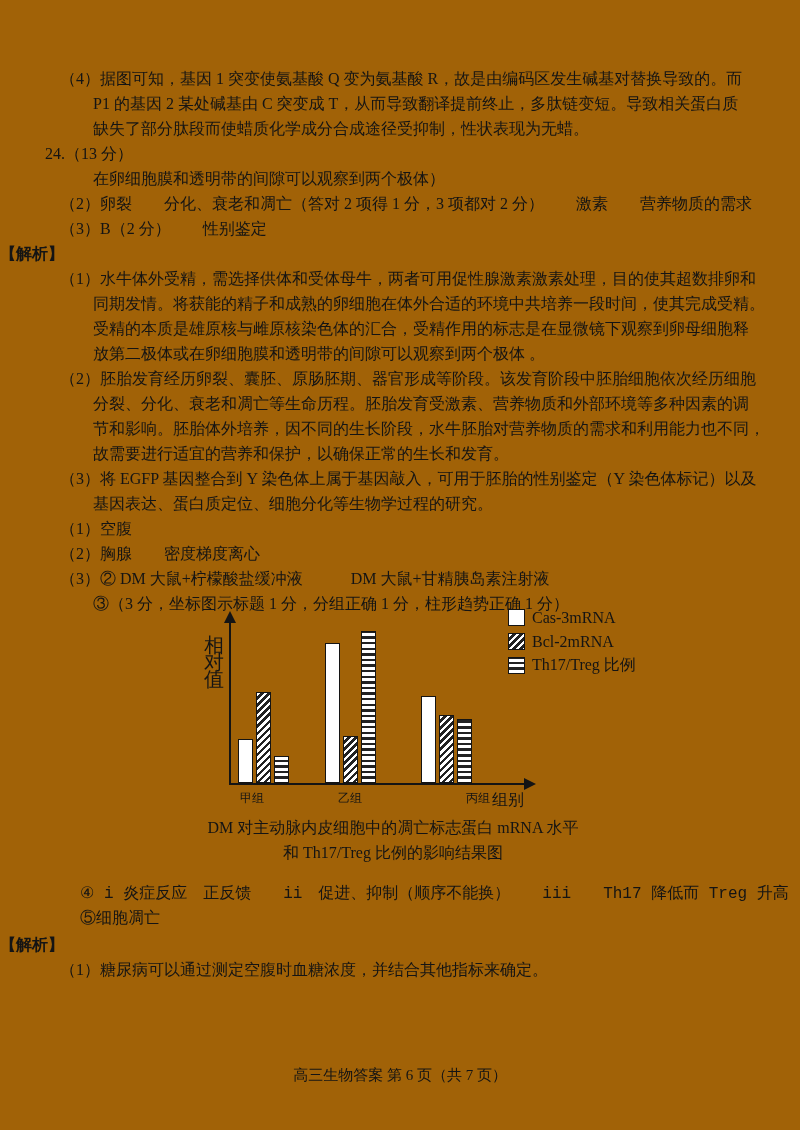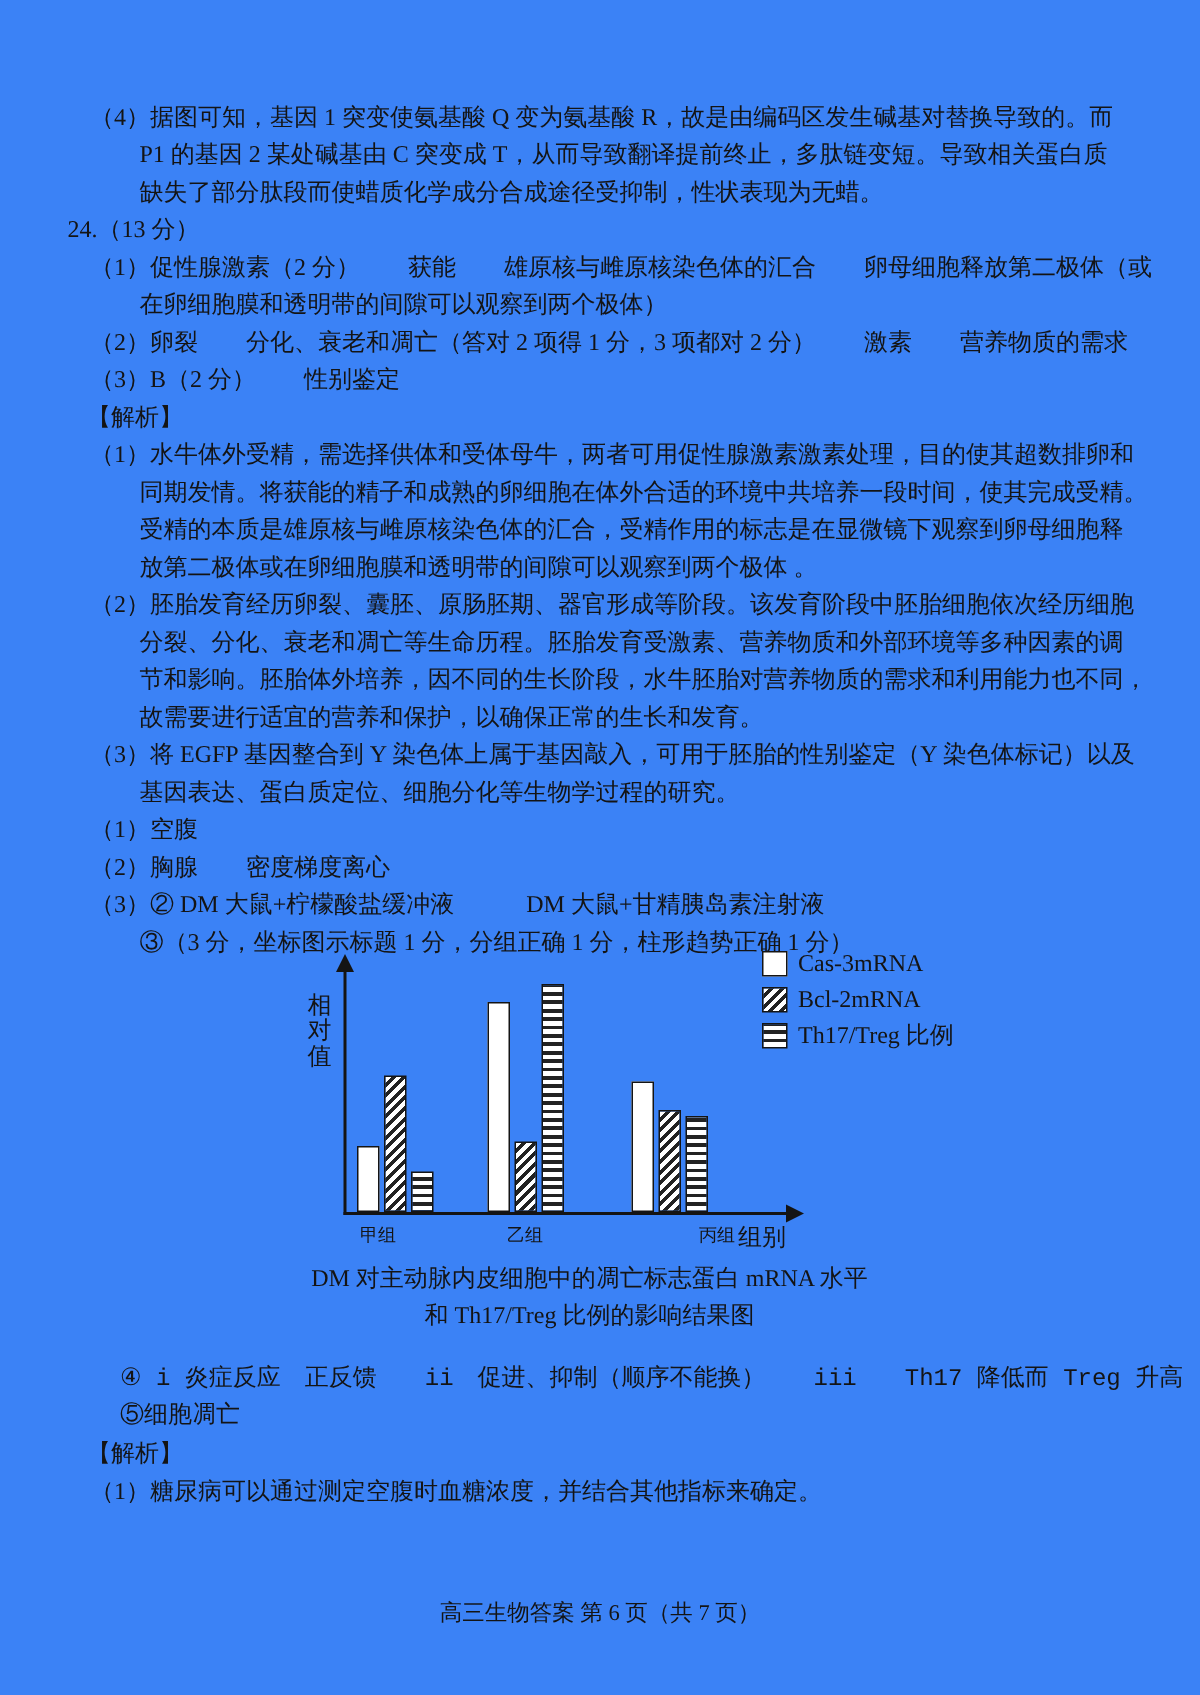--- a/index.html
+++ b/index.html
@@ -1,41 +1,41 @@
 <!DOCTYPE html>
 <html><head>
 <meta charset="utf-8">
 <style>
   html,body{margin:0;padding:0;background:#ffffff;}
   .page{
     position:relative;
     width:800px;height:1130px;
-    background:#3b82f6;
+    background:#a16207;
     color:#141414;
     font-family:"Liberation Serif","DejaVu Serif",serif;
     overflow:hidden;
   }
   .textblock{font-size:16px;line-height:25px;}
   #lines-before{padding-top:66px;}
   .line{white-space:pre;}
   .line.q{padding-left:45px;}
   .line.item{padding-left:60px;}
   .line.cont{padding-left:93px;}
-  .line.hdr{padding-left:58px;font-weight:normal;}
+  .line.hdr{font-weight:bold;}
   .line.sub{padding-left:80px;font-family:Liberation Mono, monospace;}
 
   
   .chart{position:relative;height:202px;margin-top:-8px;}
   .vaxis{position:absolute;left:229px;top:14px;width:2px;height:163px;background:#141414;}
   .vaxis-arrow{position:absolute;left:224px;top:3px;width:0;height:0;
     border-left:6px solid transparent;border-right:6px solid transparent;border-bottom:12px solid #141414;}
   .haxis{position:absolute;left:229px;top:175px;width:297px;height:2px;background:#141414;}
   .haxis-arrow{position:absolute;left:524px;top:170px;width:0;height:0;
     border-top:6px solid transparent;border-bottom:6px solid transparent;border-left:12px solid #141414;}
-  .ylabel{position:absolute;left:204px;top:29px;width:18px;font-size:16px;line-height:17px;
+  .ylabel{position:absolute;left:204px;top:29px;width:18px;font-size:20px;line-height:17px;
     text-align:center;word-break:break-all;}
   .bar{position:absolute;width:15px;box-sizing:border-box;border:1.5px solid #141414;background:#fff;}
   .bar.diag{background:repeating-linear-gradient(135deg,#fff 0 2.6px,#222 2.6px 5px);}
   .bar.hl{background:repeating-linear-gradient(0deg,#fff 0 3.1px,#222 3.1px 5.6px);}
   .glabel{position:absolute;top:182px;font-size:12px;transform:translateX(-50%);white-space:pre;}
   .xlabel{position:absolute;left:492px;top:182px;font-size:16px;white-space:pre;}
   .legend{position:absolute;left:508px;top:1px;}
   .lrow{display:flex;align-items:center;height:17px;margin-bottom:7px;font-size:16px;white-space:pre;}
   .lbox{width:17px;height:17px;box-sizing:border-box;border:1.5px solid #141414;margin-right:7px;flex:none;background:#fff;}
   .lbox.diag{background:repeating-linear-gradient(135deg,#fff 0 2.6px,#222 2.6px 5px);}
@@ -48,21 +48,20 @@
 </head>
 <body>
 
 <div class="page">
 
   <div class="textblock" id="lines-before">
       <div class="line item">（4）据图可知，基因 1 突变使氨基酸 Q 变为氨基酸 R，故是由编码区发生碱基对替换导致的。而</div>
       <div class="line cont">P1 的基因 2 某处碱基由 C 突变成 T，从而导致翻译提前终止，多肽链变短。导致相关蛋白质</div>
       <div class="line cont">缺失了部分肽段而使蜡质化学成分合成途径受抑制，性状表现为无蜡。</div>
       <div class="line q">24.（13 分）</div>
-      <div class="line item">（1）促性腺激素（2 分）　　获能　　雄原核与雌原核染色体的汇合　　卵母细胞释放第二极体（或</div>
       <div class="line cont">在卵细胞膜和透明带的间隙可以观察到两个极体）</div>
       <div class="line item">（2）卵裂　　分化、衰老和凋亡（答对 2 项得 1 分，3 项都对 2 分）　　激素　　营养物质的需求</div>
       <div class="line item">（3）B（2 分）　　性别鉴定</div>
       <div class="line hdr">【解析】</div>
       <div class="line item">（1）水牛体外受精，需选择供体和受体母牛，两者可用促性腺激素激素处理，目的使其超数排卵和</div>
       <div class="line cont">同期发情。将获能的精子和成熟的卵细胞在体外合适的环境中共培养一段时间，使其完成受精。</div>
       <div class="line cont">受精的本质是雄原核与雌原核染色体的汇合，受精作用的标志是在显微镜下观察到卵母细胞释</div>
       <div class="line cont">放第二极体或在卵细胞膜和透明带的间隙可以观察到两个极体 。</div>
       <div class="line item">（2）胚胎发育经历卵裂、囊胚、原肠胚期、器官形成等阶段。该发育阶段中胚胎细胞依次经历细胞</div>
       <div class="line cont">分裂、分化、衰老和凋亡等生命历程。胚胎发育受激素、营养物质和外部环境等多种因素的调</div>

